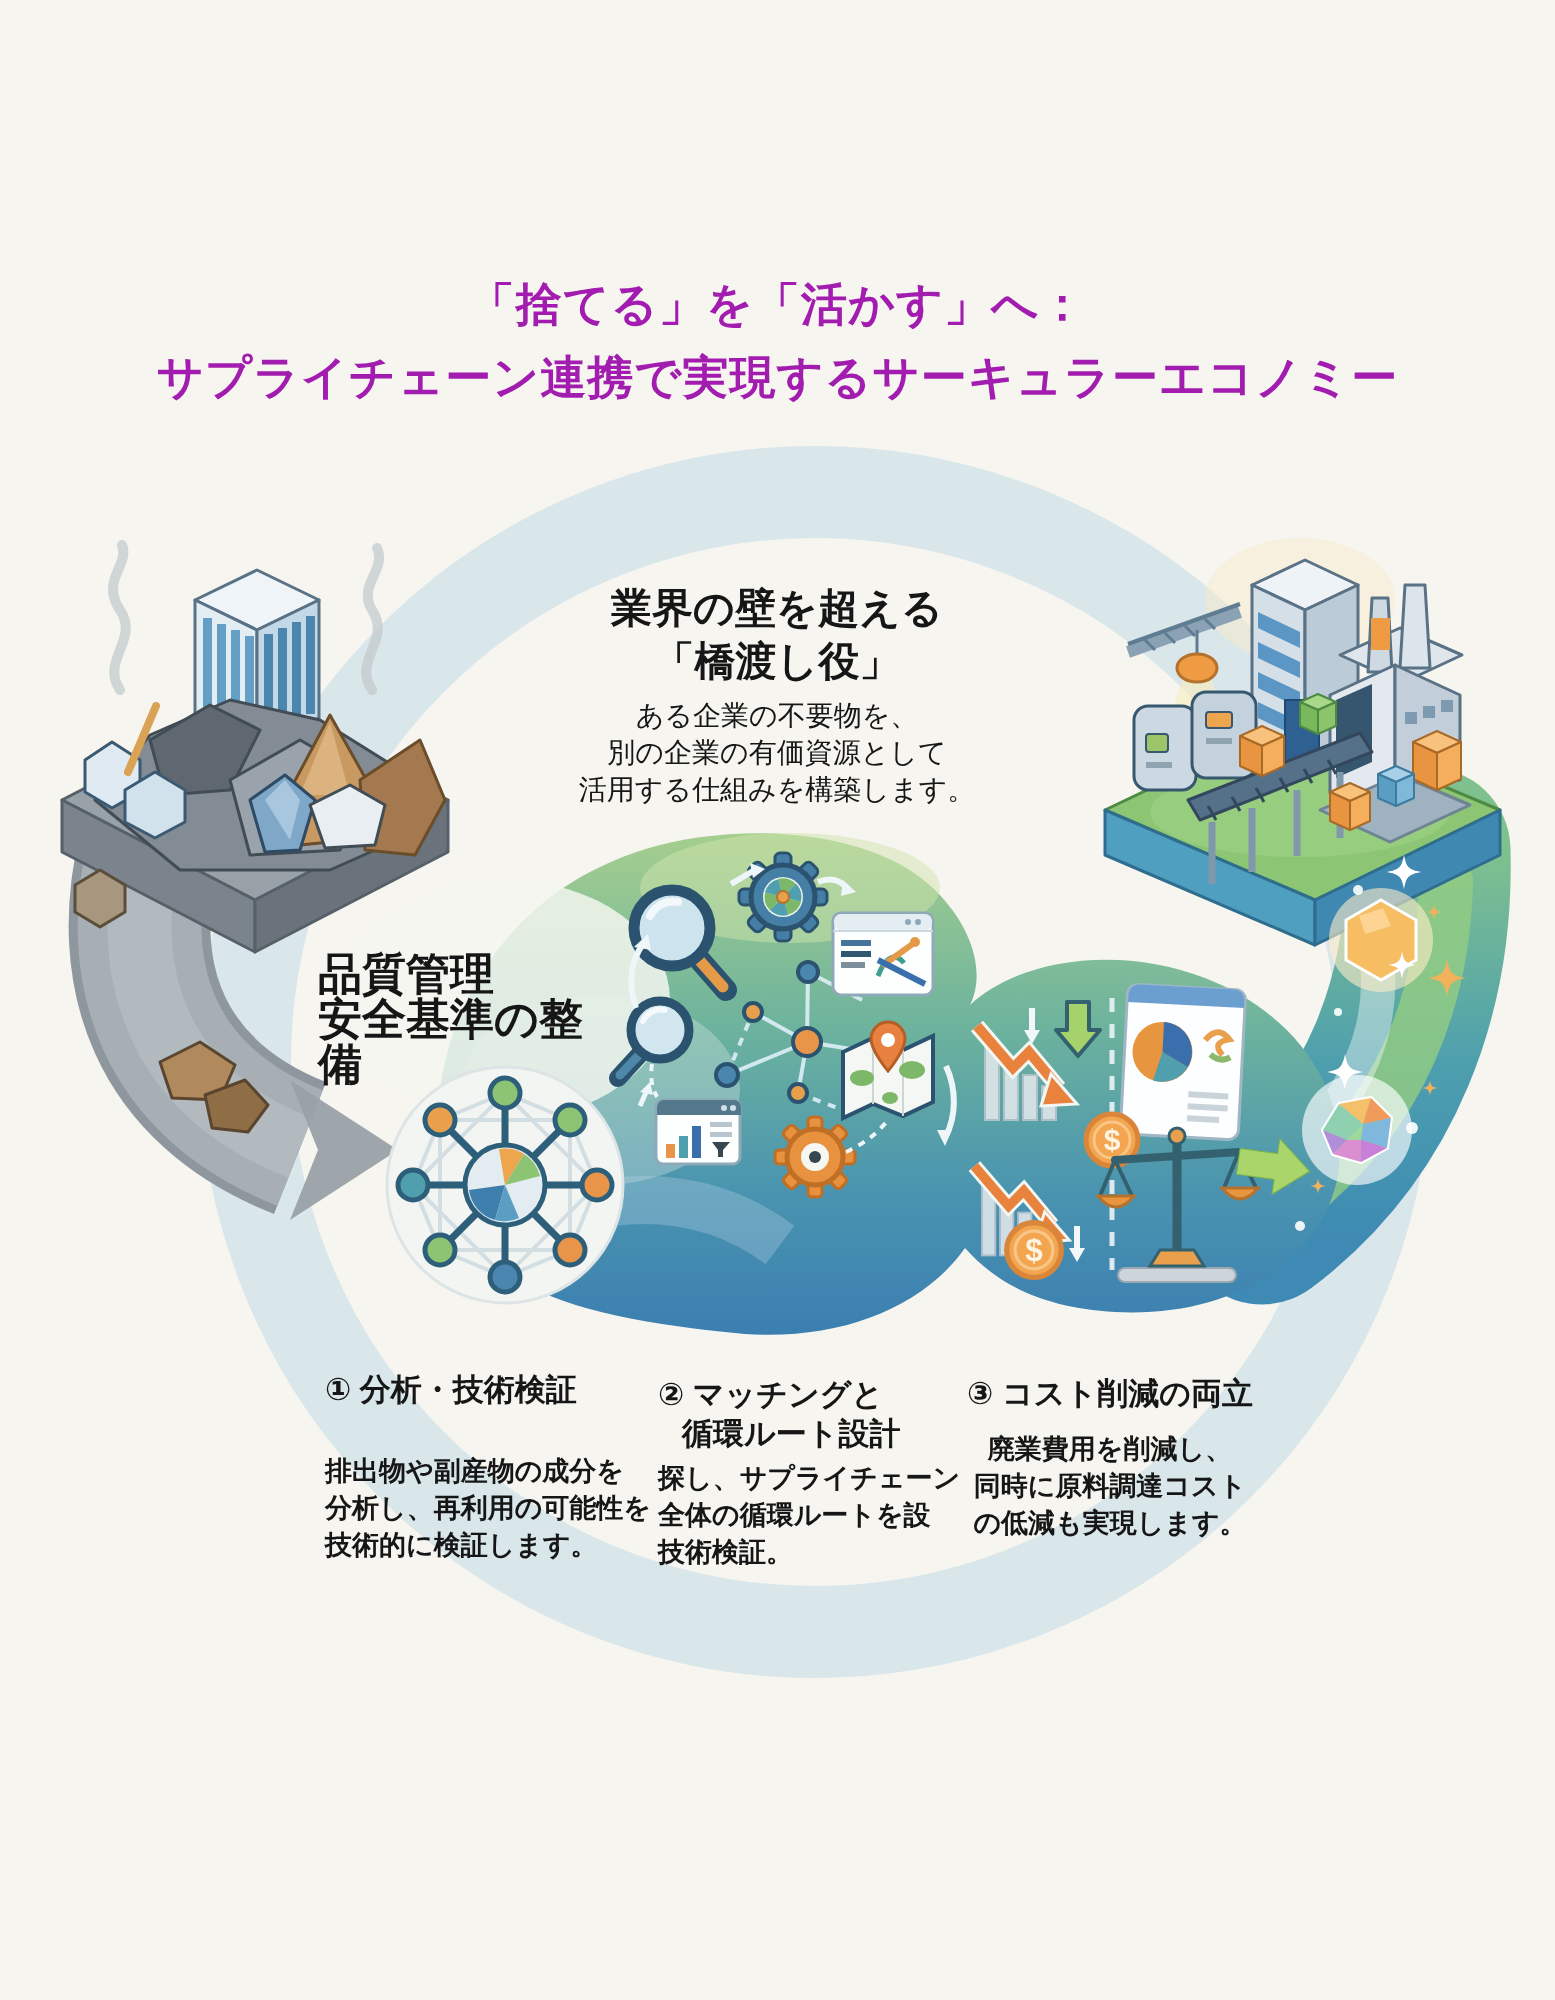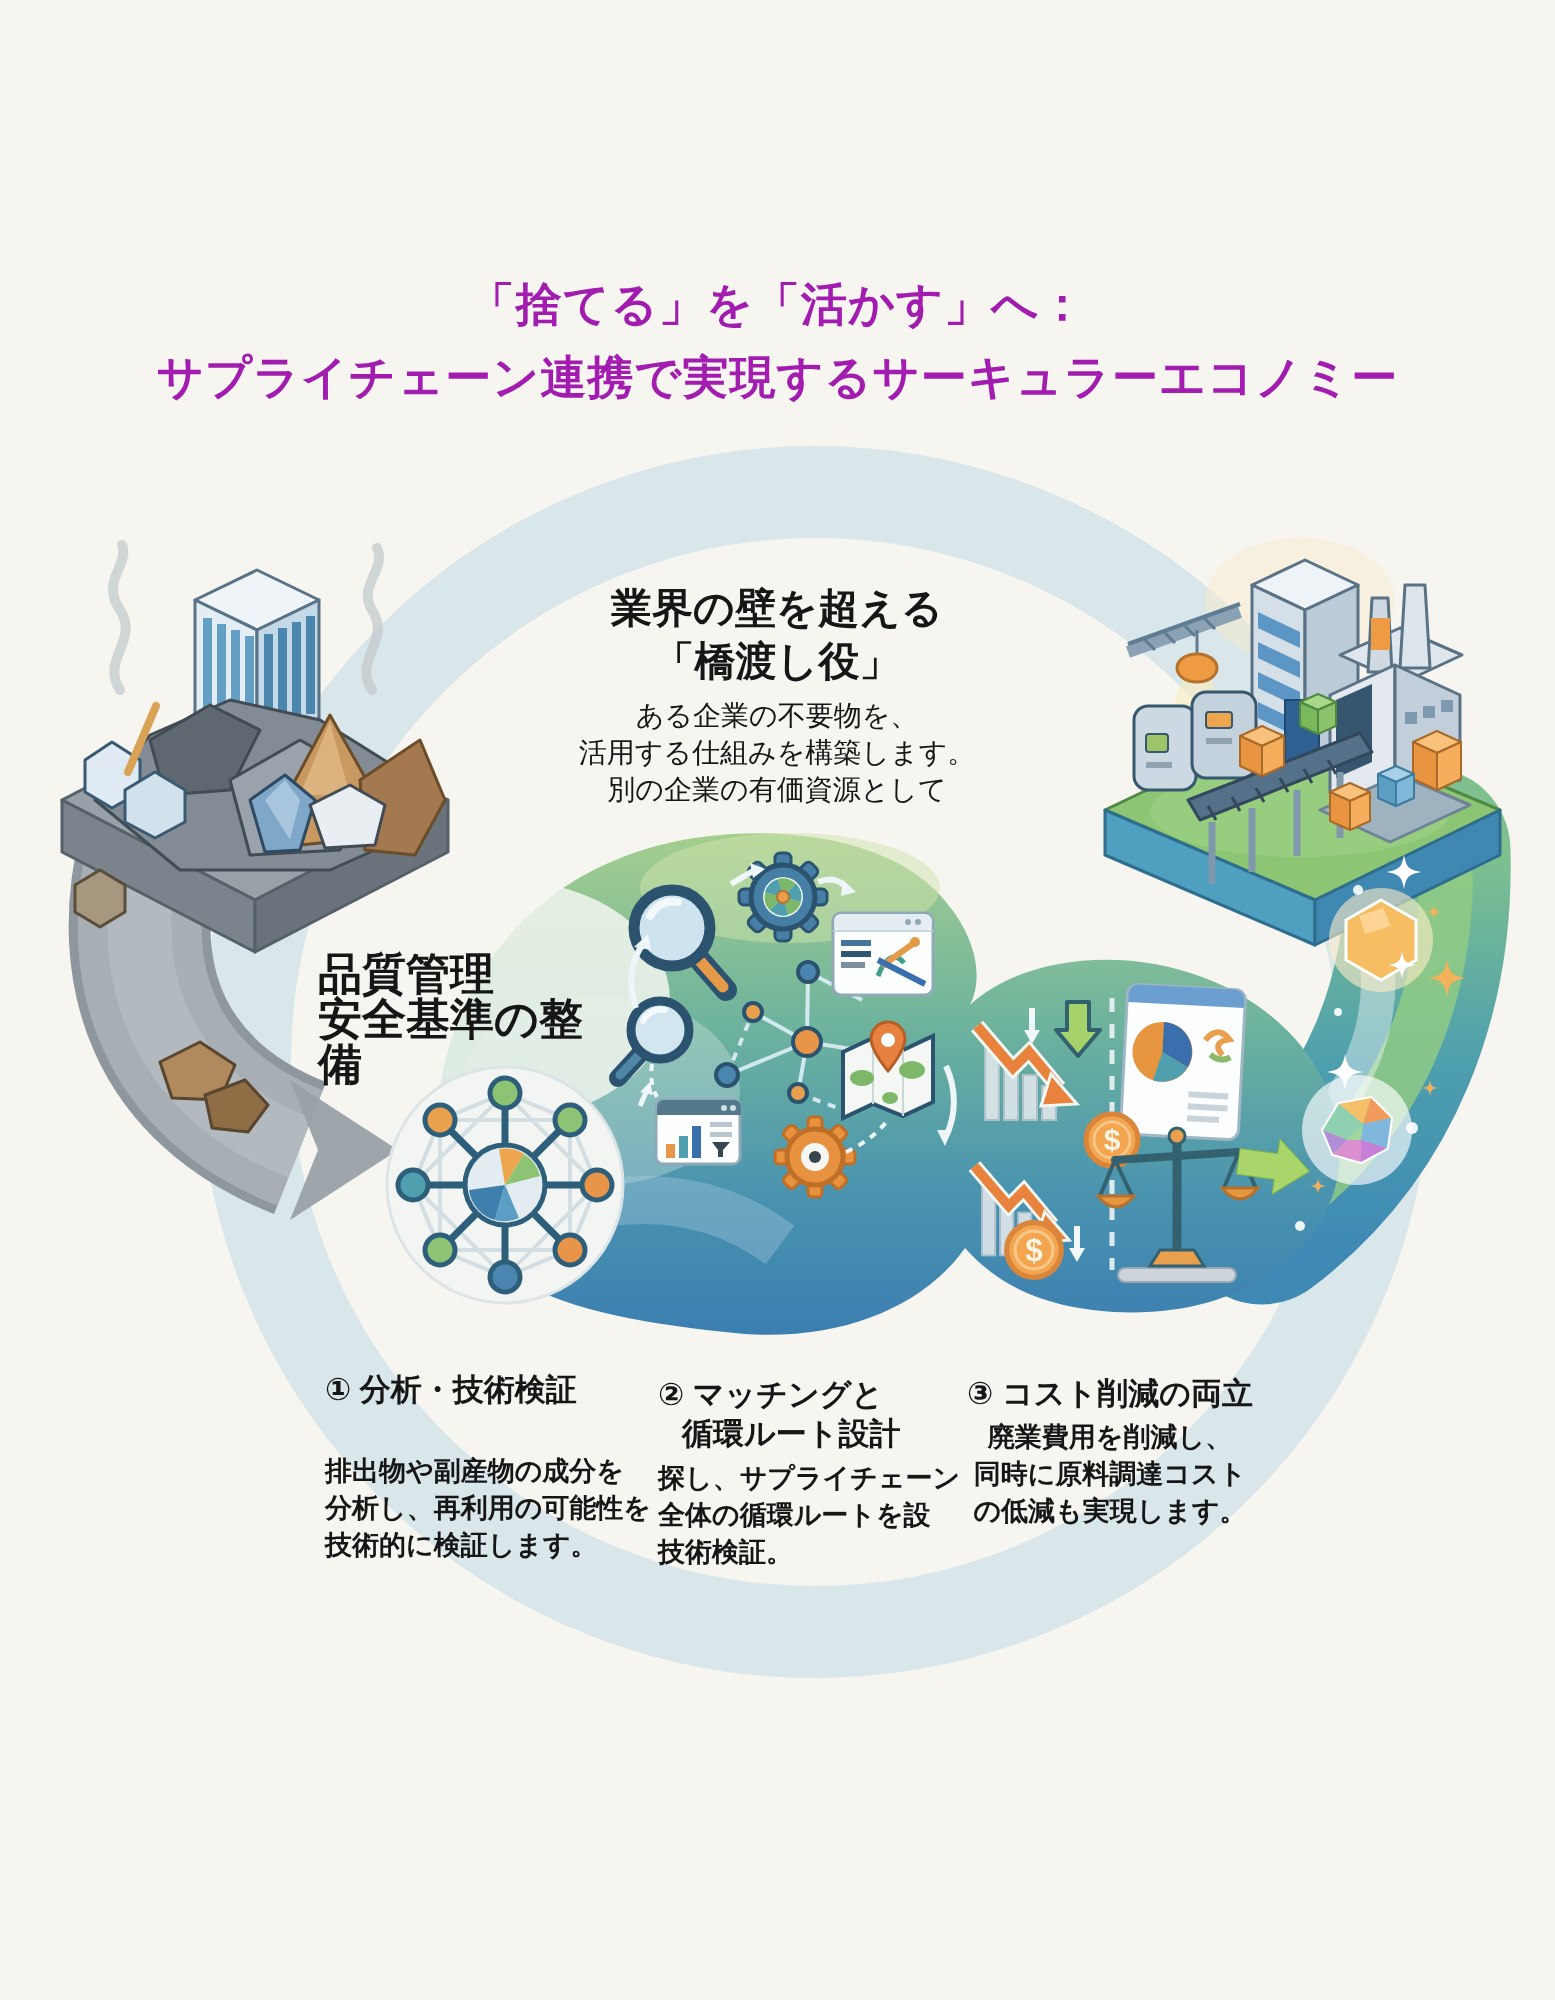--- a/index.html
+++ b/index.html
@@ -15,21 +15,21 @@
   .quality{top:951px;left:318px;width:300px;text-align:left;font-size:44px;font-weight:800;line-height:45px;}
   .step-h{font-size:31px;font-weight:800;line-height:39px;}
   .step-b{font-size:27px;font-weight:700;line-height:37px;}
   #step1{top:1370px;left:325px;width:345px;}
   #step1 .step-body{margin-top:44px;}
   #step2{top:1375px;left:658px;width:345px;}
   #step2 .step-h2{padding-left:24px;}
   #step2 .step-body{margin-top:7px;}
   #step3{top:1374px;left:942px;width:336px;}
   #step3 .step-h{text-align:center;}
-  #step3 .step-body{margin-top:6px;text-align:center;}
+  #step3 .step-body{margin-top:18px;text-align:center;}
 </style>
 </head>
 <body>
 
 <div class="canvas">
 
 <svg class="scene" viewBox="0 0 1555 2000">
   <defs>
     <linearGradient id="blobG" x1="0" y1="830" x2="0" y2="1345" gradientUnits="userSpaceOnUse">
       <stop offset="0" stop-color="#a6cf8e"></stop>
@@ -459,22 +459,22 @@
 <div class="txt title">
   <div>「捨てる」を「活かす」へ：</div>
   <div>サプライチェーン連携で実現するサーキュラーエコノミー</div>
 </div>
 
 <div class="txt bridge">
   <div class="bridge-h">業界の壁を超える</div>
   <div class="bridge-h">「橋渡し役」</div>
   <div class="bridge-body">
     <div class="bridge-b">ある企業の不要物を、</div>
+    <div class="bridge-b">別の企業の有価資源として</div>
     <div class="bridge-b">活用する仕組みを構築します。</div>
-    <div class="bridge-b">別の企業の有価資源として</div>
   </div>
 </div>
 
 <div class="txt quality">
   <div>品質管理</div>
   <div>安全基準の整備</div>
 </div>
 
 <div class="txt" id="step1">
   <div class="step-h">① 分析・技術検証</div>

